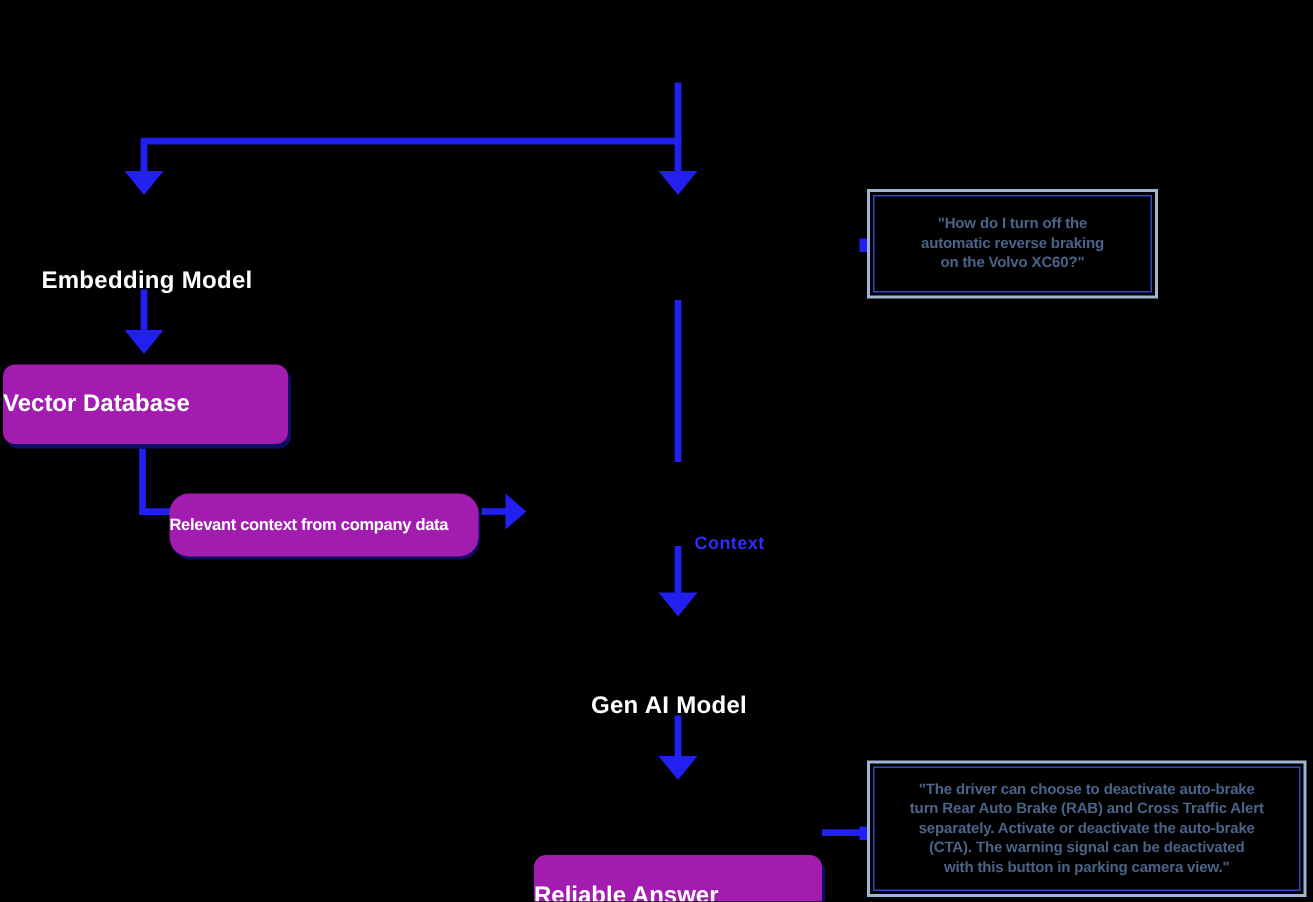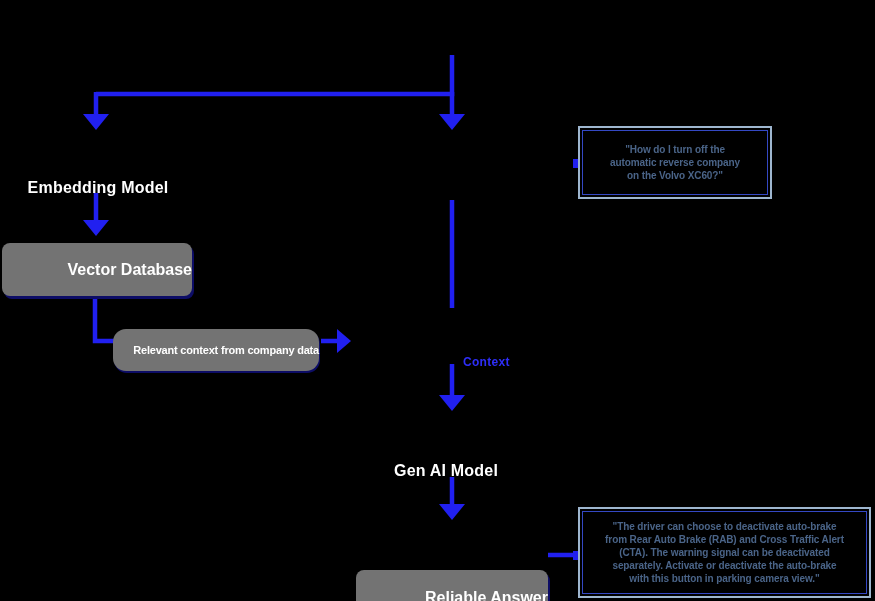--- a/index.html
+++ b/index.html
@@ -6,22 +6,22 @@
   .stage{
     position:relative;width:875px;height:601px;background:#000000;overflow:hidden;
     font-family:"Liberation Sans",sans-serif;
   }
   .stage svg{position:absolute;left:0;top:0;}
   .label{position:absolute;color:#ffffff;font-weight:bold;white-space:nowrap;margin-top:26px;}
   .label-embedding{left:25px;top:153px;width:146px;font-size:16px;text-align:center;letter-spacing:.2px;}
   .label-genai{left:394px;top:436px;width:116px;font-size:16px;text-align:left;letter-spacing:.2px;}
   .label-context{left:463px;top:329px;font-size:12px;color:#2e2ef8;letter-spacing:.3px;}
   .node{
-    position:absolute;display:flex;align-items:center;justify-content:flex-end;
-    background:#737373;color:#ffffff;font-weight:bold;
+    position:absolute;display:flex;align-items:center;justify-content:flex-start;
+    background:#a21caf;color:#ffffff;font-weight:bold;
     box-shadow:2px 3px 0 #0d0d66;
   }
   .node-vector{left:2px;top:243px;width:190px;height:53px;border-radius:8px;font-size:16px;}
   .node-reliable{left:356px;top:526px;width:192px;height:55px;border-radius:8px;font-size:16px;margin-top:44px;}
   .node-pill{left:113px;top:329px;width:206px;height:42px;border-radius:13px;font-size:11px;letter-spacing:-.2px;box-shadow:1px 2px 0 #0d0d66;}
   .quote-box{
     position:absolute;box-sizing:border-box;background:#000;
     border:2px solid #9eb6cf;display:flex;
   }
   .quote-inner{
@@ -88,31 +88,31 @@
   <div class="label label-genai">Gen AI Model</div>
 
   <div class="node node-reliable">
     <span>Reliable Answer</span>
   </div>
 
   <div class="quote-box quote-question">
     <div class="quote-inner">
       <div class="quote-text">
         <span>"How do I turn off the</span>
-        <span>automatic reverse company</span>
+        <span>automatic reverse braking</span>
         <span>on the Volvo XC60?"</span>
       </div>
     </div>
   </div>
 
   <div class="quote-box quote-answer">
     <div class="quote-inner">
       <div class="quote-text">
         <span>"The driver can choose to deactivate auto-brake</span>
-        <span>from Rear Auto Brake (RAB) and Cross Traffic Alert</span>
+        <span>turn Rear Auto Brake (RAB) and Cross Traffic Alert</span>
+        <span>separately. Activate or deactivate the auto-brake</span>
         <span>(CTA). The warning signal can be deactivated</span>
-        <span>separately. Activate or deactivate the auto-brake</span>
         <span>with this button in parking camera view."</span>
       </div>
     </div>
   </div>
 
 </div>
 
 </body></html>

